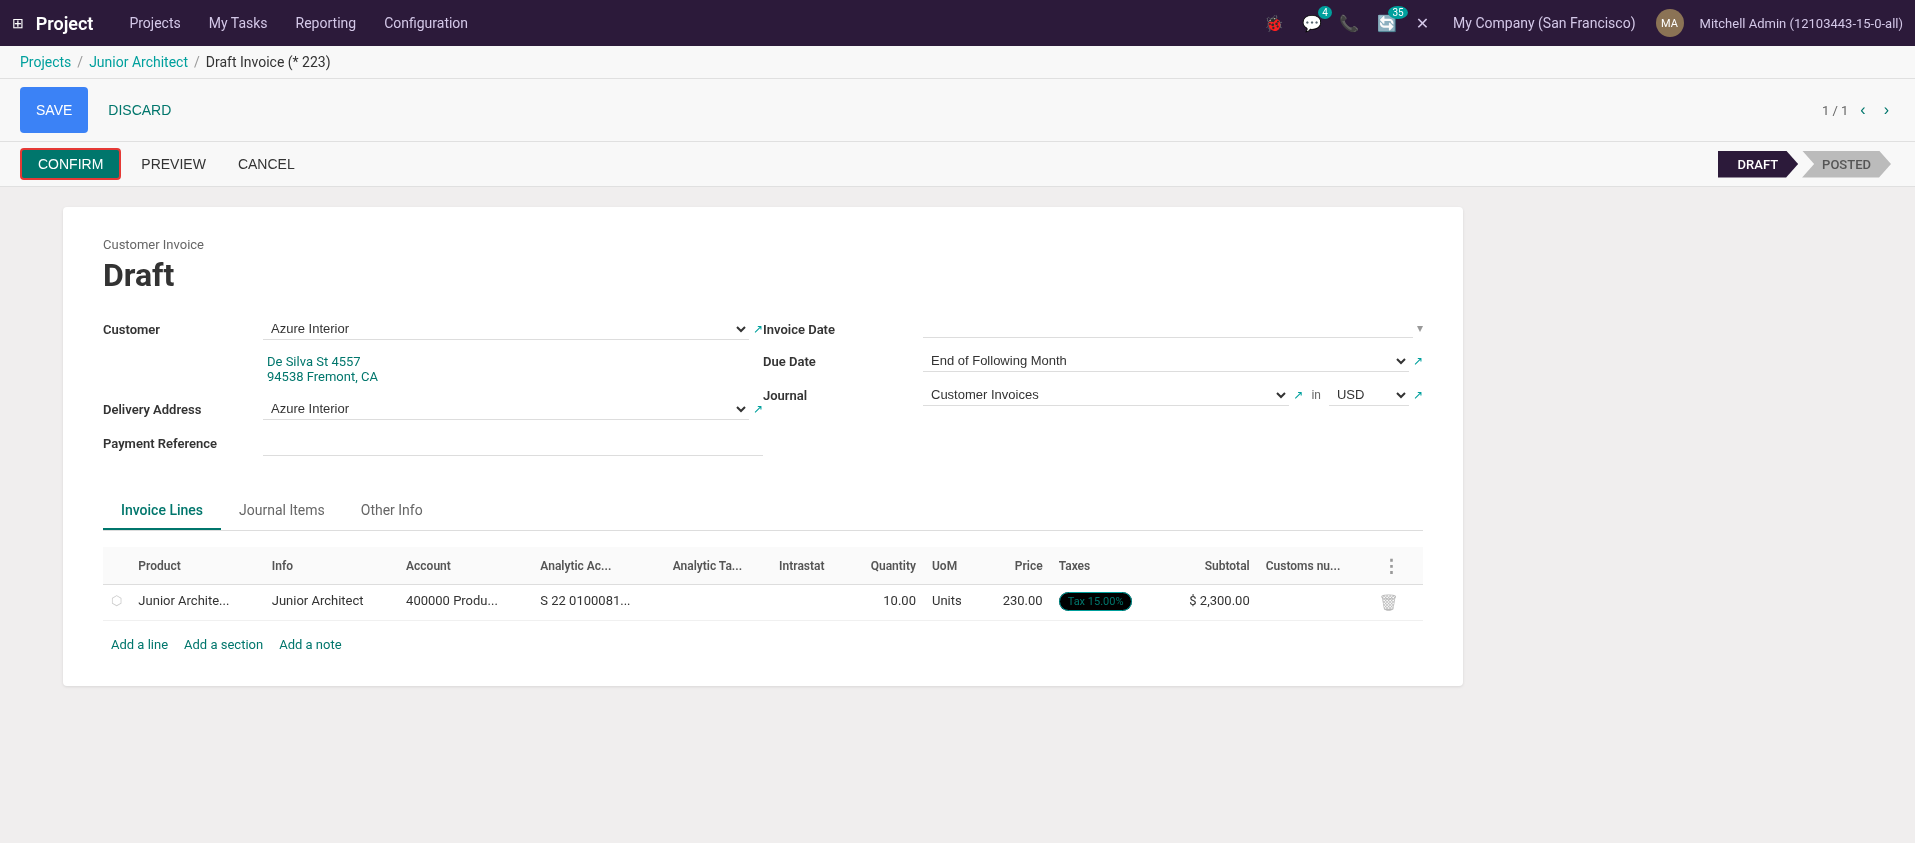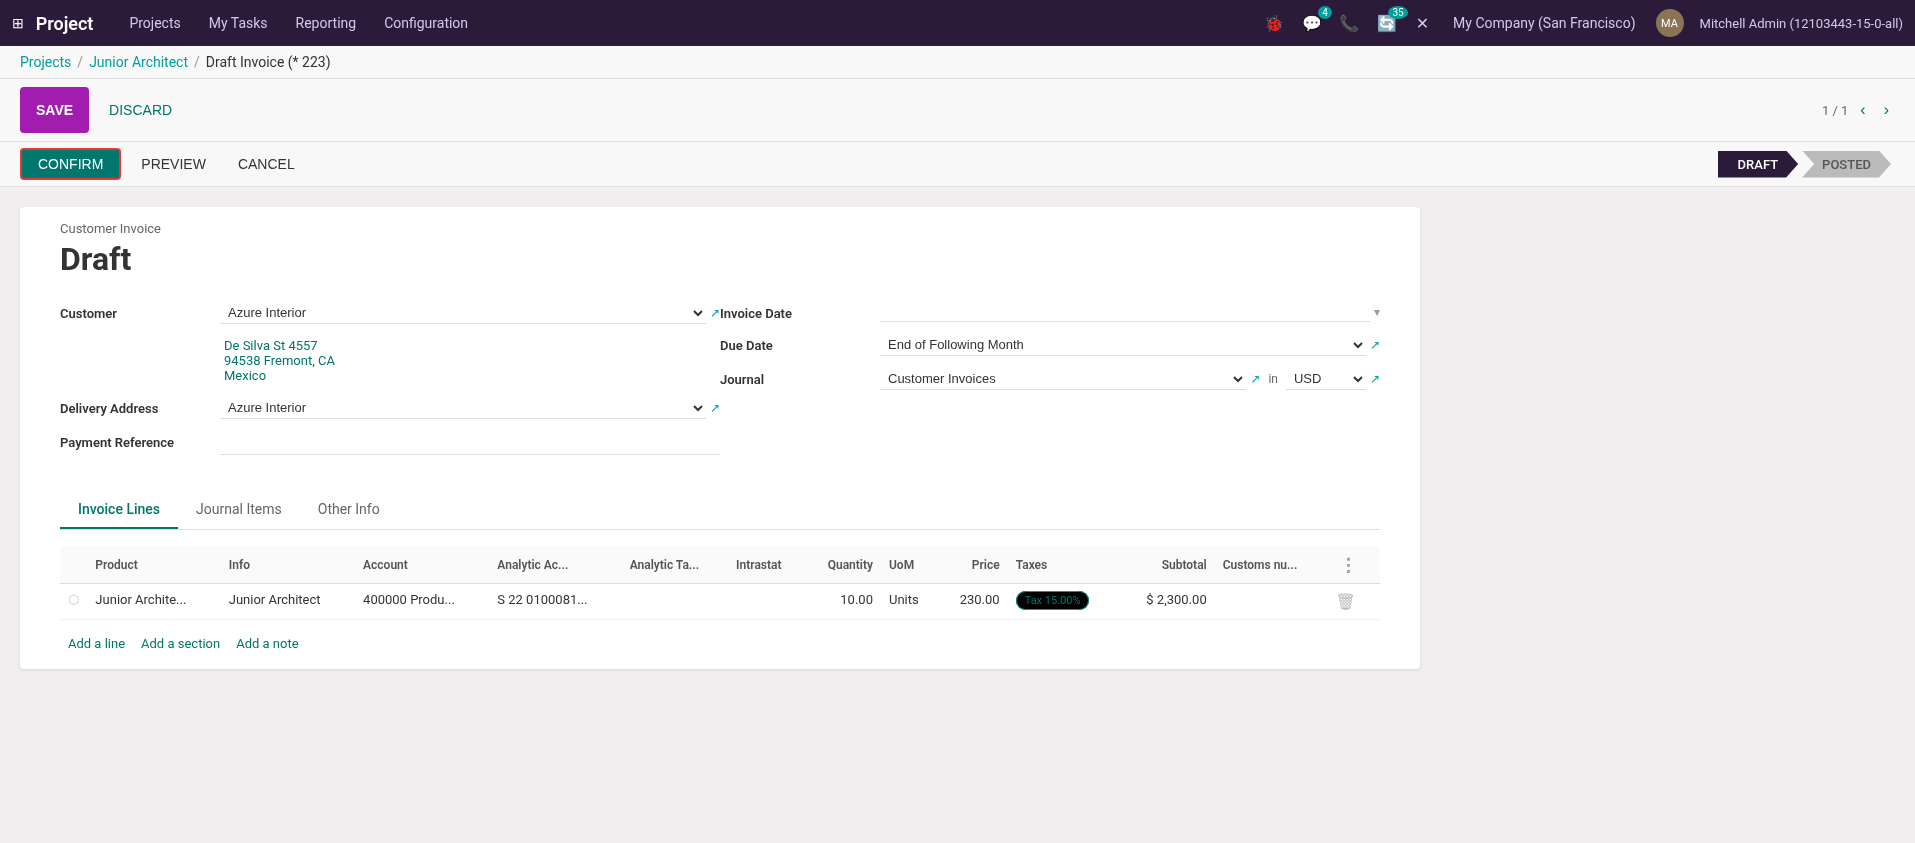--- a/index.html
+++ b/index.html
@@ -43,28 +43,28 @@
     
     .action-bar {
       background: #f8f8f8;
       padding: 8px 20px;
       display: flex;
       align-items: center;
       gap: 8px;
       border-bottom: 1px solid #e0e0e0;
     }
     .btn-save {
-      background: #a21caf;
+      background: #3b82f6;
       color: white;
       border: none;
       padding: 15px 16px;
       border-radius: 4px;
       cursor: pointer;
       font-size: 14px;
-      font-weight: 700;
+      font-weight: 400;
     }
     .btn-discard {
       background: transparent;
       color: #00766c;
       border: none;
       padding: 6px 12px;
       cursor: pointer;
       font-size: 14px;
       font-weight: 500;
     }
@@ -131,23 +131,24 @@
 
     
     .main-content {
       padding: 20px;
       overflow-y: auto;
       height: calc(843px - 46px - 44px - 44px);
     }
     .invoice-card {
       background: white;
       border-radius: 4px;
-      padding: 14px 40px;
+      padding: 30px 40px;
       box-shadow: 0 1px 3px rgba(0,0,0,0.1);
       max-width: 1400px;
+      margin-left: 43px;
     }
 
     .invoice-label { font-size: 13px; color: #666; margin-bottom: 4px; }
     .invoice-title { font-size: 32px; font-weight: 700; color: #333; margin-bottom: 24px; }
 
     .form-grid {
       display: grid;
       grid-template-columns: 1fr 1fr;
       margin-bottom: 24px;
     }
@@ -320,21 +321,20 @@
               <option>Azure Interior</option>
             </select>
             <span class="ext-link">↗</span>
           </div>
         </div>
         <div class="field-row">
           <div class="field-label"></div>
           <div class="field-value address">
             <div>De Silva St 4557</div>
             <div>94538 Fremont, CA</div>
-            <div>Mexico</div>
           </div>
         </div>
         <div class="field-row">
           <div class="field-label">Delivery Address</div>
           <div class="field-control">
             <select class="field-select">
               <option>Azure Interior</option>
             </select>
             <span class="ext-link">↗</span>
           </div>

